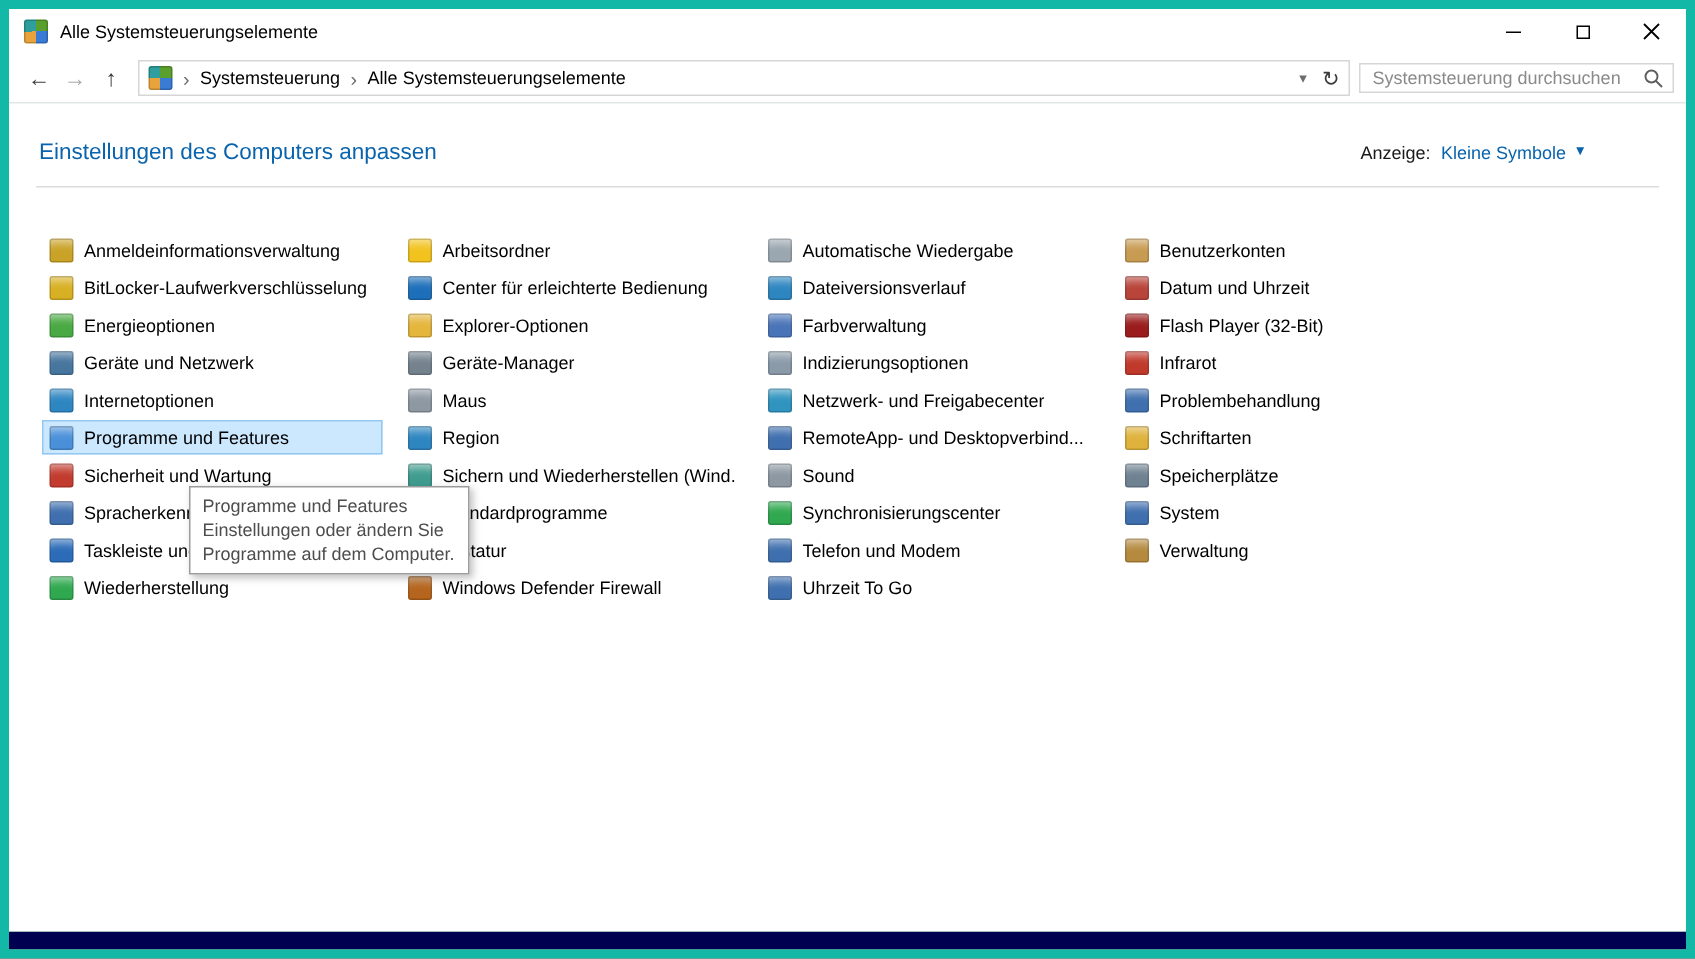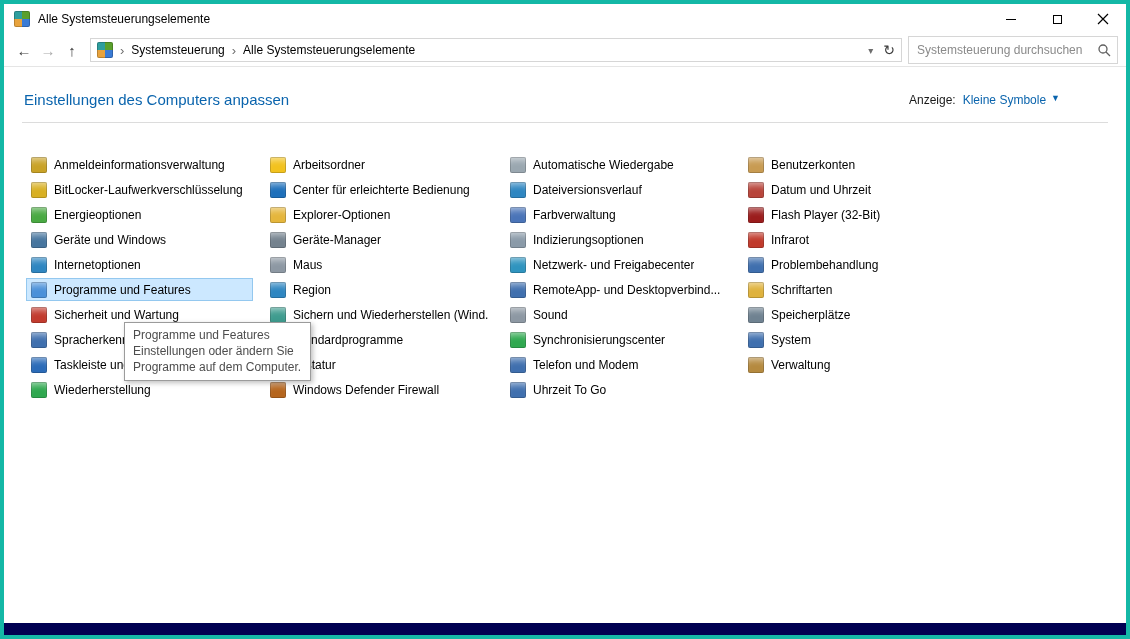--- a/index.html
+++ b/index.html
@@ -2,21 +2,21 @@
 <html><head>
 <meta charset="utf-8">
 <style>
   * { box-sizing: border-box; }
   html,body { margin:0; padding:0; background:#555; }
   body { font-family:"Liberation Sans", sans-serif; }
 
   .window {
     width:1130px; height:639px;
     background:#86efac;
-    border:4px solid #14b8a6;
+    border:6px solid #14b8a6;
     display:flex; flex-direction:column;
     position:relative;
     overflow:hidden;
   }
 
   
   .titlebar { height:30px; flex:0 0 auto; display:flex; align-items:center; padding-left:10px; background:#fff; }
   .app-icon {
     width:16px; height:16px; border-radius:2px;
     background:conic-gradient(#5aa02c 0 25%, #3a7bd5 0 50%, #e8a33d 0 75%, #2e9e9e 0);
@@ -36,21 +36,21 @@
   .addr-icon {
     width:16px; height:16px; border-radius:2px; flex:0 0 auto;
     background:conic-gradient(#5aa02c 0 25%, #3a7bd5 0 50%, #e8a33d 0 75%, #2e9e9e 0);
     box-shadow: inset 0 0 0 1px rgba(0,0,0,.2);
   }
   .crumb-sep { color:#6d6d6d; margin:0 7px; font-size:13px; }
   .crumb { font-size:12px; color:#000; white-space:nowrap; }
   .addr-spacer { flex:1 1 auto; }
   .addr-dropdown { color:#6d6d6d; font-size:10px; margin-right:10px; }
   .refresh { color:#3b3b3b; font-size:14px; }
-  .searchbox { width:210px; height:28px; flex:0 0 auto; border:1px solid #d6d6d6; display:flex; align-items:center; padding:0 6px; background:#fff; }
+  .searchbox { width:210px; height:20px; flex:0 0 auto; border:1px solid #d6d6d6; display:flex; align-items:center; padding:0 6px; background:#fff; }
   .search-input { border:none; outline:none; flex:1 1 auto; min-width:0; font-size:12px; font-family:"Liberation Sans", sans-serif; color:#444; background:transparent; }
   .search-input::placeholder { color:#8a8a8a; }
   .search-icon { flex:0 0 auto; }
 
   
   .content { flex:1 1 auto; position:relative; background:#fff; }
   .header-row { display:flex; align-items:center; padding:24px 66px 8px 20px; }
   .page-title { font-size:15px; color:#0a64ad; }
   .view-control { margin-left:auto; display:flex; align-items:center; font-size:12px; }
   .view-label { color:#1a1a1a; margin-right:7px; }
@@ -193,21 +193,21 @@
         <div class="item">
           <span class="item-icon" style="background-color: rgb(74, 116, 184);"></span>
           <span class="item-label">Farbverwaltung</span>
         </div>
         <div class="item">
           <span class="item-icon" style="background-color: rgb(155, 28, 28);"></span>
           <span class="item-label">Flash Player (32-Bit)</span>
         </div>
         <div class="item">
           <span class="item-icon" style="background-color: rgb(70, 117, 158);"></span>
-          <span class="item-label">Geräte und Windows</span>
+          <span class="item-label">Geräte und Netzwerk</span>
         </div>
         <div class="item">
           <span class="item-icon" style="background-color: rgb(116, 130, 142);"></span>
           <span class="item-label">Geräte-Manager</span>
         </div>
         <div class="item">
           <span class="item-icon" style="background-color: rgb(138, 154, 168);"></span>
           <span class="item-label">Indizierungsoptionen</span>
         </div>
         <div class="item">

